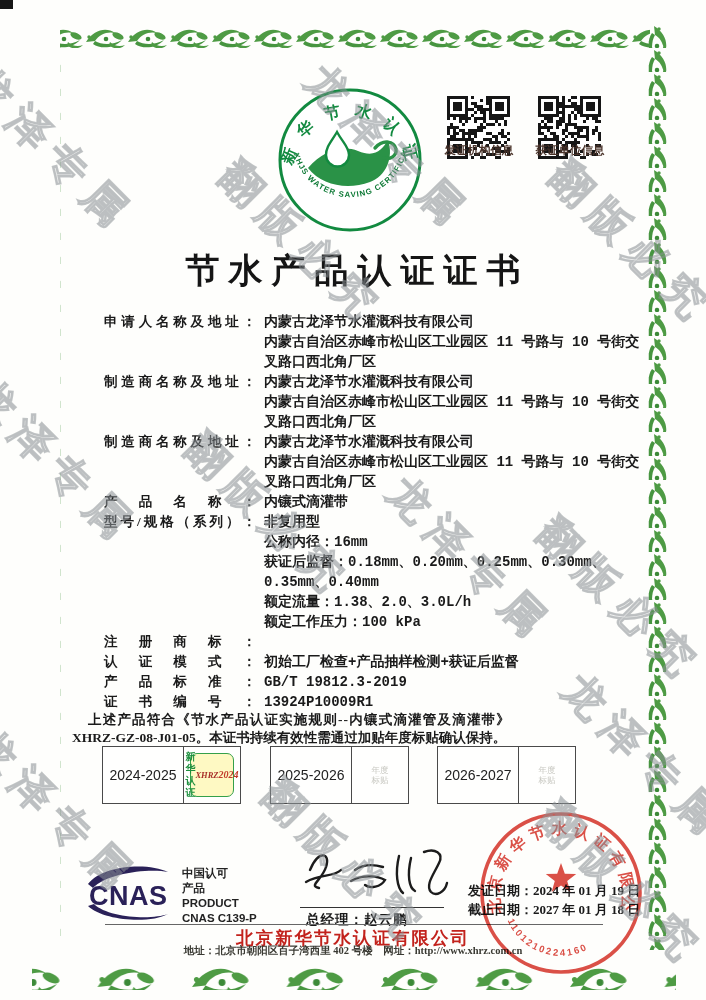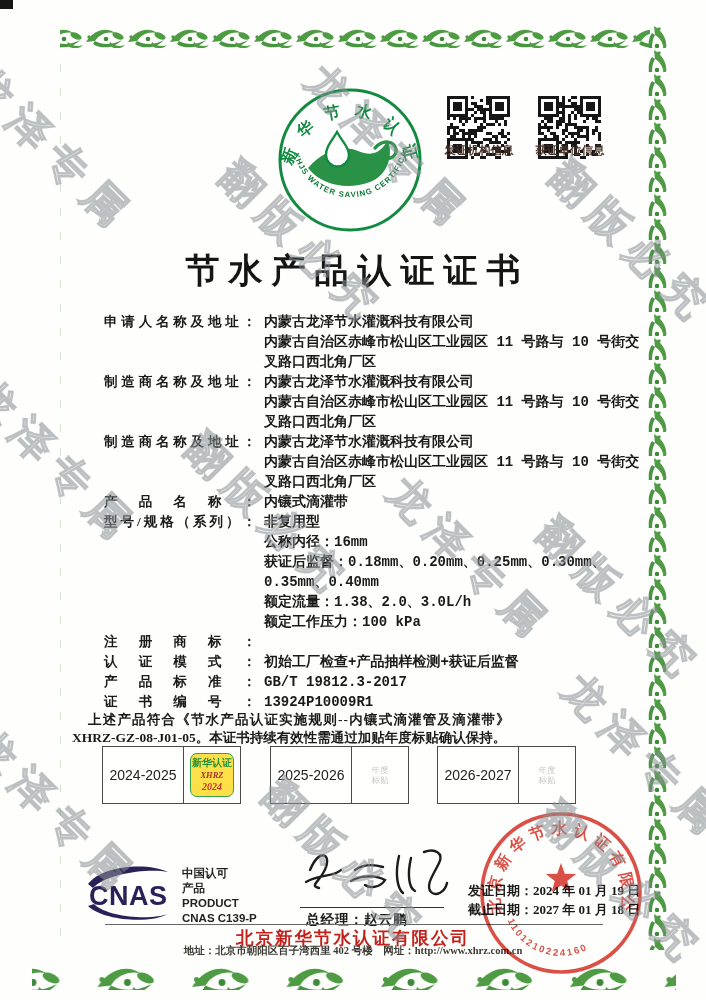--- a/index.html
+++ b/index.html
@@ -29,22 +29,22 @@
   #statement{left:72px;top:711px;width:572px;z-index:2;font-size:13.5px;font-weight:700;line-height:17.5px;}
   #statement .l1{text-indent:16px;letter-spacing:1.2px;}
   
   #year-boxes{left:0;top:746px;width:706px;height:58px;z-index:2;}
   .year-box{position:absolute;top:0;width:137px;height:56px;border:1.3px solid #4a4a4a;background:rgba(255,255,255,.6);}
   .year-box:nth-child(1){left:102px;} .year-box:nth-child(2){left:270px;} .year-box:nth-child(3){left:437px;}
   .yb-range{position:absolute;left:0;top:0;width:80px;height:100%;display:flex;align-items:center;justify-content:center;
       font-family:"Liberation Sans",sans-serif;font-size:14px;color:#222;}
   .yb-divider{position:absolute;left:80px;top:0;width:1.2px;height:100%;background:#4a4a4a;}
   .yb-right{position:absolute;left:81px;top:0;right:0;height:100%;display:flex;align-items:center;justify-content:center;}
-  .sticker{width:42px;height:42px;border:1.6px solid #34a04a;border-radius:7px;background:#fde047;
-      display:flex;flex-direction:column;align-items:center;justify-content:center;line-height:12px;}
+  .sticker{width:42px;height:42px;border:1.6px solid #34a04a;border-radius:7px;background:#fef9c3;
+      display:flex;flex-direction:row;align-items:center;justify-content:center;line-height:12px;}
   .sticker .s1{font-size:10px;font-weight:800;color:var(--sticker-green);}
   .sticker .s2{font-size:8.5px;font-weight:800;font-style:italic;color:#a8302a;}
   .sticker .s3{font-size:10px;font-weight:800;font-style:italic;color:#c23a2a;text-align:right;}
   .yb-placeholder{width:22px;font-size:8.5px;line-height:10px;color:#c7c7c0;text-align:center;}
   
   #cnas-svg{left:82px;top:862px;z-index:2;}
   #cnas-text{left:182px;top:866px;z-index:2;font-family:"Liberation Sans",sans-serif;}
   #cnas-text div{font-size:11.5px;font-weight:700;line-height:15px;color:#222;}
   #signature-svg{left:298px;top:840px;z-index:2;}
   .sig-line{left:300px;top:907px;width:144px;height:1.4px;background:#333;z-index:2;}
@@ -455,21 +455,21 @@
     </div>
     <div class="field-row">
       <div class="field-label">认证模式：</div>
       <div class="field-value">
         <div class="field-line">初始工厂检查+产品抽样检测+获证后监督</div>
       </div>
     </div>
     <div class="field-row">
       <div class="field-label">产品标准：</div>
       <div class="field-value">
-        <div class="field-line">GB/T 19812.3-2017</div>
+        <div class="field-line">GB/T 19812.3-2019</div>
       </div>
     </div>
     <div class="field-row">
       <div class="field-label">证书编号：</div>
       <div class="field-value">
         <div class="field-line">13924P10009R1</div>
       </div>
     </div>
   </div>
 

